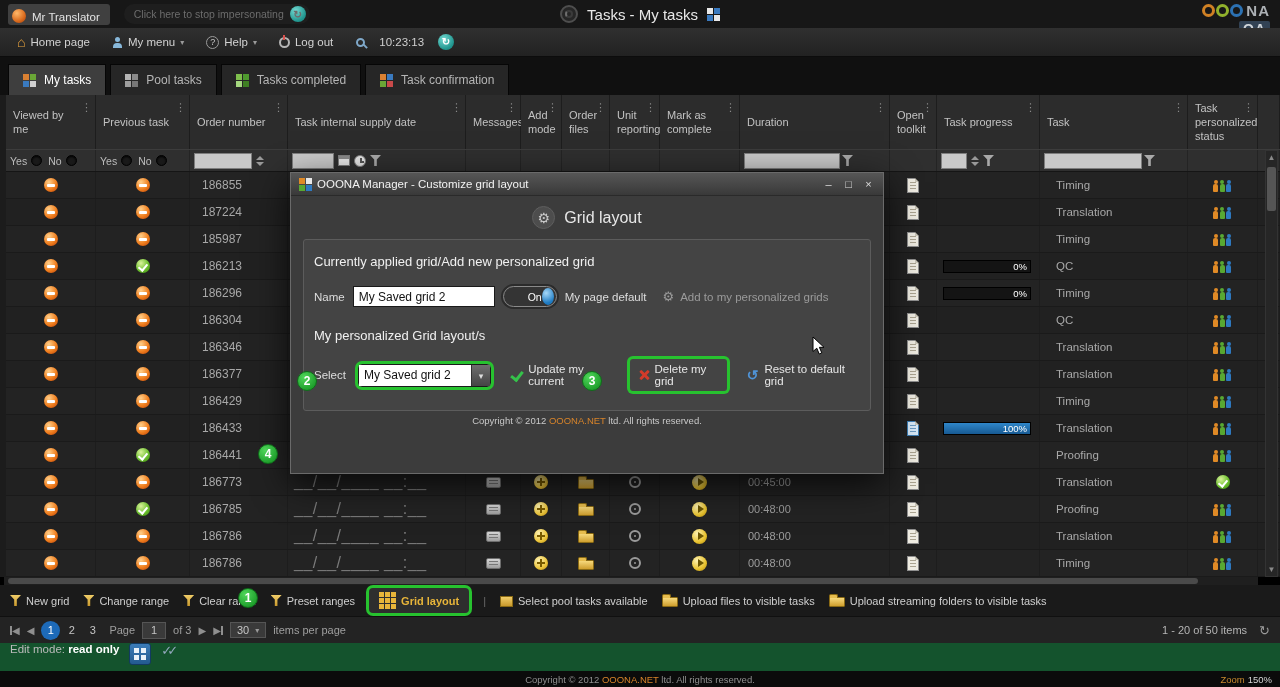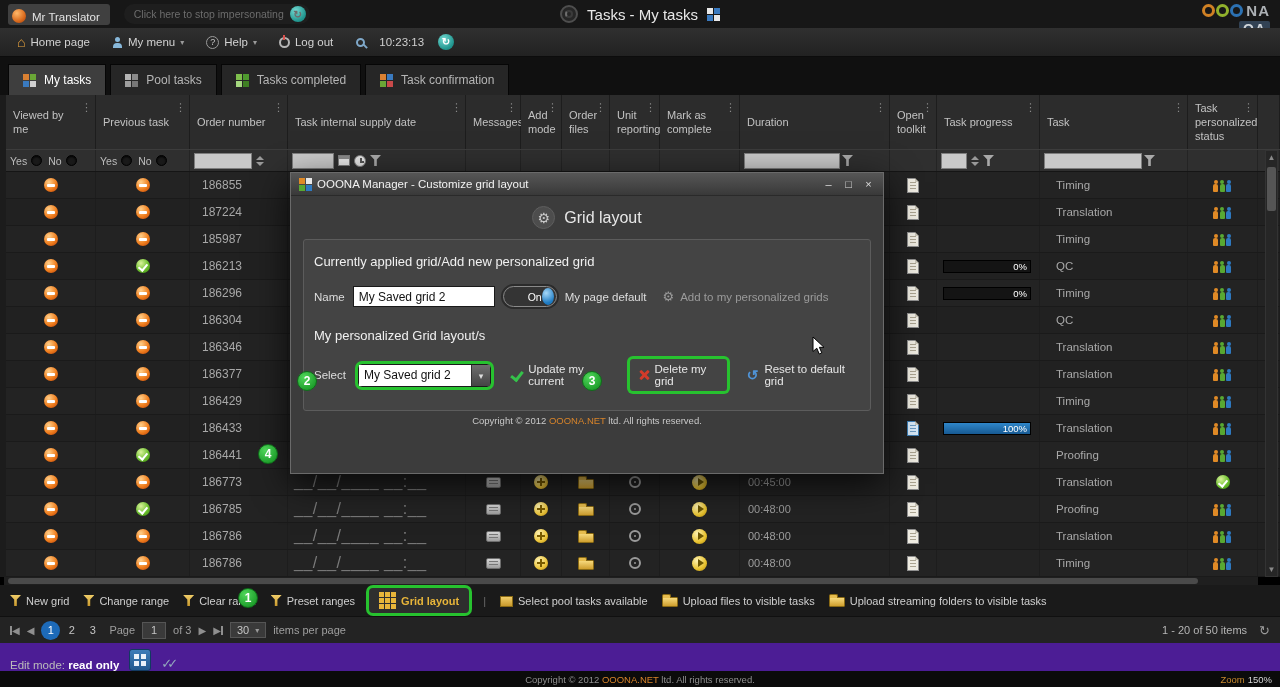--- a/index.html
+++ b/index.html
@@ -135,21 +135,21 @@
   .pgicon{color:#8f8f8f;font-size:10px;display:inline-flex;align-items:center}
   .pgbar{width:2px;height:9px;background:#8f8f8f;display:inline-block}
   .pgnum{width:19px;height:19px;border-radius:50%;display:flex;align-items:center;justify-content:center;color:#c5c5c5}
   .pgnum.active{background:#1d6ab8;color:#fff}
   .pginput{width:24px;height:17px;background:#3a3a3a;border:1px solid #555;color:#c5c5c5;text-align:center;font-size:11px}
   .ppsel{display:inline-flex;align-items:center;gap:6px;background:#3a3a3a;border:1px solid #555;padding:1px 6px;color:#c5c5c5}
   #pgright{margin-left:auto;display:flex;align-items:center;gap:12px;color:#b5b5b5}
   .pgrefresh{color:#9a9a9a;font-size:13px}
 
   
-  #editrow{position:absolute;top:643px;left:0;right:0;height:28px;background:#4c1d95;display:flex;align-items:flex-end;gap:10px;padding:0 10px;font-size:11.5px;color:#bbb}
+  #editrow{position:absolute;top:643px;left:0;right:0;height:28px;background:#14532d;display:flex;align-items:flex-start;gap:10px;padding:0 10px;font-size:11.5px;color:#bbb}
   #editrow b{color:#fff}
   .bluegrid{width:22px;height:22px;background:linear-gradient(#3b7cb8,#235a8f);border:1px solid #123a61;border-radius:3px;position:relative}
   .bluegrid::before{content:"";position:absolute;left:4px;top:4px;width:5px;height:5px;background:#e8f1f9;box-shadow:7px 0 0 #e8f1f9,0 7px 0 #e8f1f9,7px 7px 0 #e8f1f9}
   .dblcheck{color:#93a8bd;font-size:13px;letter-spacing:-5px;padding-right:5px}
   #footer{position:absolute;top:671px;left:0;right:0;height:16px;background:#0b0b0b;font-size:9.5px;color:#8f8f8f;display:flex;align-items:center;justify-content:center}
   .brand{color:#d8842a}
   #zoom{position:absolute;right:8px;top:0;height:16px;display:flex;align-items:center;gap:3px}
   #zoom .zl{color:#c98a2e}#zoom .zv{color:#d5d5d5}
 
   

